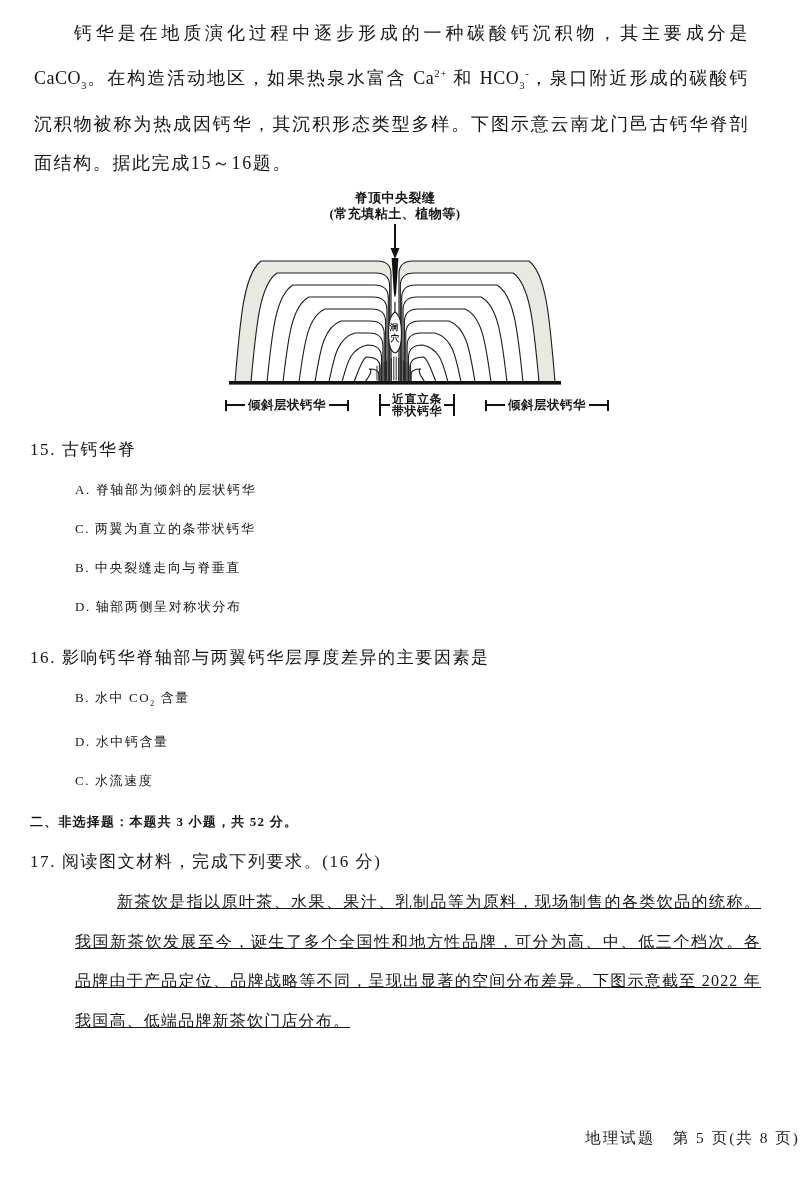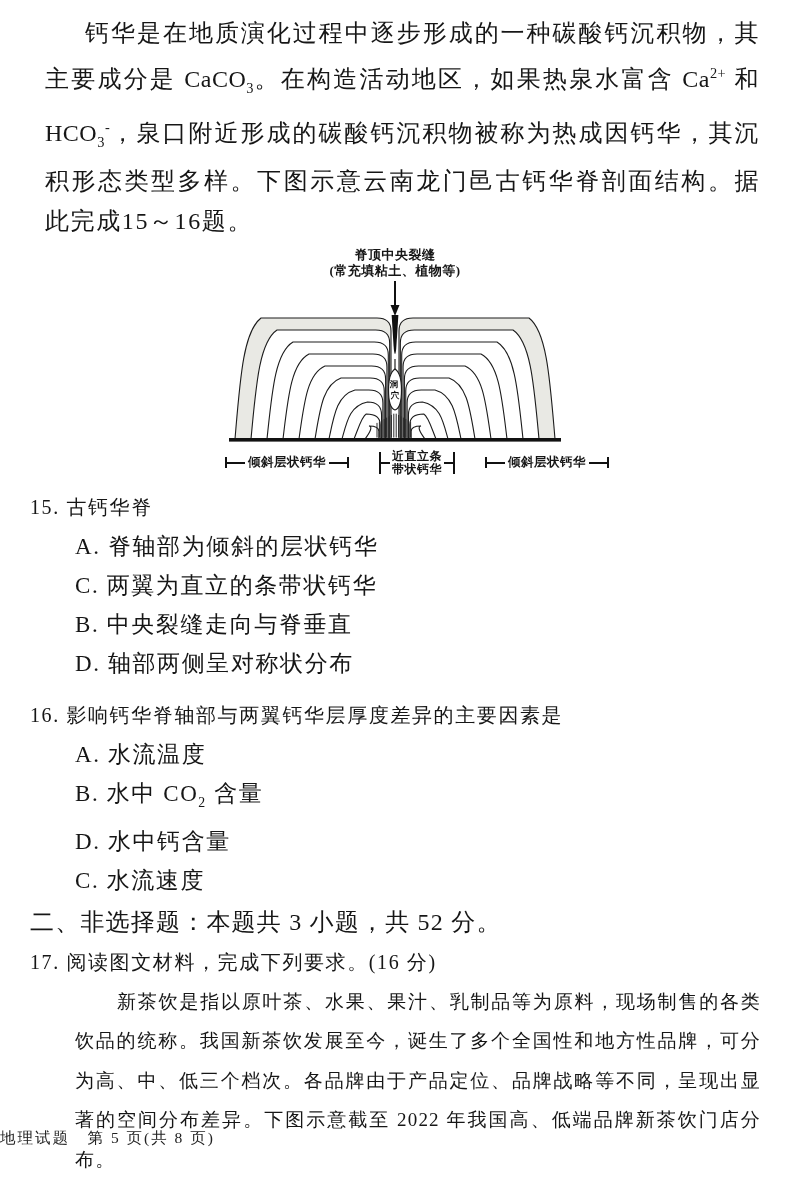--- a/index.html
+++ b/index.html
@@ -3,22 +3,22 @@
 <meta charset="utf-8">
 <style>
   html,body{margin:0;padding:0;}
   body{
     width:800px;height:1192px;position:relative;overflow:hidden;
     background:#ffffff;color:#161616;
     font-family:"Liberation Serif","DejaVu Serif",serif;
   }
   .page{padding:14px 40px 0 30px;}
   p.para{
-    margin:0 0 0 15px;width:715px;
-    font-size:24px;line-height:39.5px;
+    margin:0 0 0 4px;width:715px;
+    font-size:18px;line-height:39.5px;
     text-align:justify;text-indent:40px;letter-spacing:1.6px;
   }
   sub{font-size:0.60em;}
   sup{font-size:0.60em;}
   .latin{letter-spacing:0.5px;}
 
   
   .figure{width:340px;margin:6px auto 4px;}
   .fig-top-label{
     text-align:center;font-size:13px;font-weight:bold;
@@ -38,34 +38,34 @@
     font-size:12.5px;font-weight:bold;white-space:nowrap;
     padding:0 3px;letter-spacing:0.5px;
   }
   .btext2{
     font-size:12px;font-weight:bold;line-height:12.5px;text-align:center;
     white-space:nowrap;padding:0 2px;letter-spacing:0.5px;
   }
 
   
   .qblock{margin-top:12px;}
-  .stem{font-size:20px;line-height:40px;letter-spacing:1.6px;}
+  .stem{font-size:17px;line-height:40px;letter-spacing:1.6px;}
   ul.opts{list-style:none;margin:0;padding:0 0 0 45px;}
-  ul.opts li{font-size:23px;line-height:39px;letter-spacing:1.6px;}
+  ul.opts li{font-size:13px;line-height:39px;letter-spacing:1.6px;}
   .section-head{
-    font-size:24px;line-height:40px;font-weight:normal;letter-spacing:1.2px;
+    font-size:13px;line-height:40px;font-weight:bold;letter-spacing:1.2px;
     margin-top:2px;
   }
   p.para2{
     margin:0 0 0 45px;width:686px;
-    font-size:19px;line-height:39.5px;
-    text-align:justify;text-indent:42px;letter-spacing:1.2px;
+    font-size:16px;line-height:39.5px;
+    text-align:justify;text-indent:42px;letter-spacing:1.2px;text-decoration:underline;
   }
   .footer{
-    position:absolute;top:1128px;left:0;right:0;text-align:left;
+    position:absolute;top:1128px;left:0;right:0;text-align:right;
     font-size:15.5px;letter-spacing:2px;color:#222;
   }
 </style>
 </head>
 <body>
 
 <div class="page">
 
   <p class="para"><span>钙华是在地质演化过程中逐步形成的一种碳酸钙沉积物，其主要成分是 </span><span class="latin"><span>CaCO</span><sub>3</sub></span><span>。在构造活动地区，如果热泉水富含 </span><span class="latin"><span>Ca</span><sup>2+</sup></span><span> 和 </span><span class="latin"><span>HCO</span><sub>3</sub><sup>-</sup></span><span>，泉口附近形成的碳酸钙沉积物被称为热成因钙华，其沉积形态类型多样。下图示意云南龙门邑古钙华脊剖面结构。据此完成15～16题。</span></p>
 
@@ -171,21 +171,20 @@
       <li>A. 脊轴部为倾斜的层状钙华</li>
       <li>C. 两翼为直立的条带状钙华</li>
       <li>B. 中央裂缝走向与脊垂直</li>
       <li>D. 轴部两侧呈对称状分布</li>
     </ul>
   </div>
 
   <div class="qblock">
     <div class="stem">16. 影响钙华脊轴部与两翼钙华层厚度差异的主要因素是</div>
     <ul class="opts">
-      <li>A. 水流温度</li>
       <li><span>B. 水中 CO</span><sub>2</sub><span> 含量</span></li>
       <li>D. 水中钙含量</li>
       <li>C. 水流速度</li>
     </ul>
   </div>
 
   <div class="section-head">二、非选择题：本题共 3 小题，共 52 分。</div>
 
   <div>
     <div class="stem">17. 阅读图文材料，完成下列要求。(16 分)</div>

